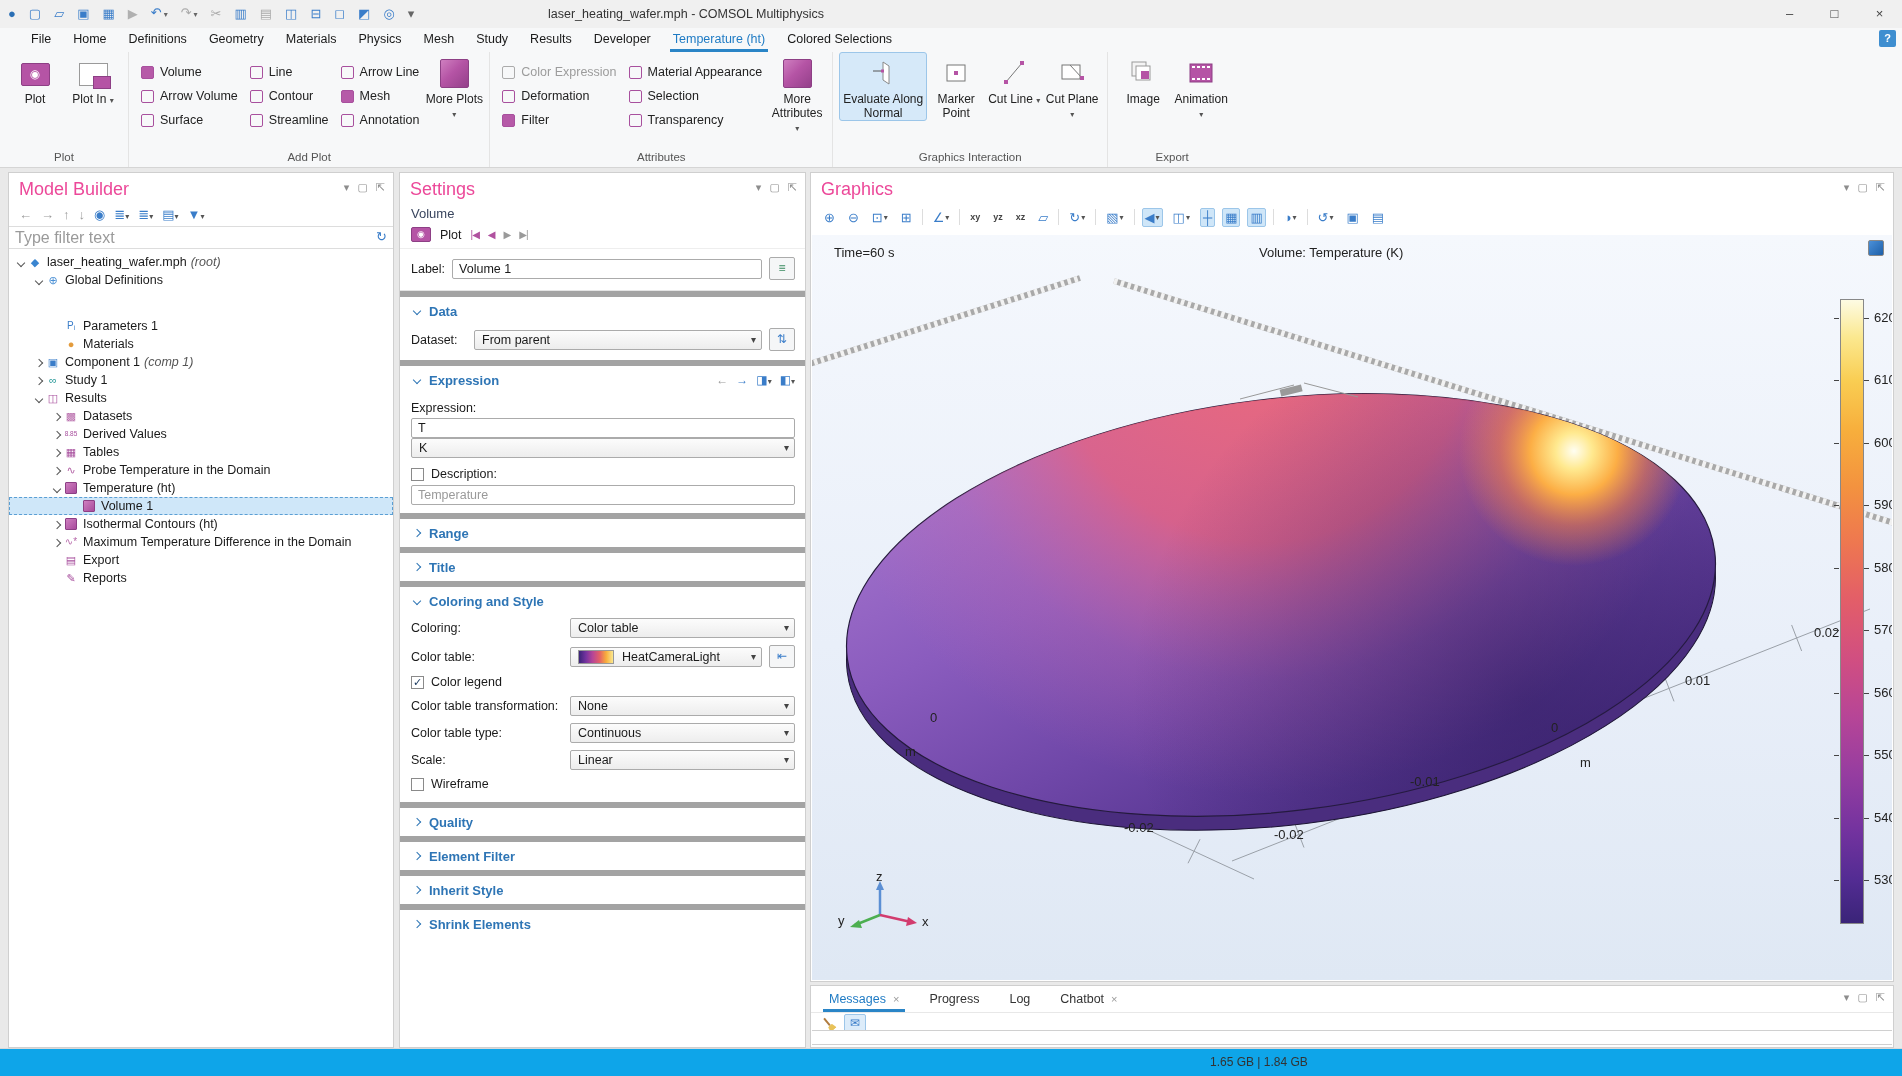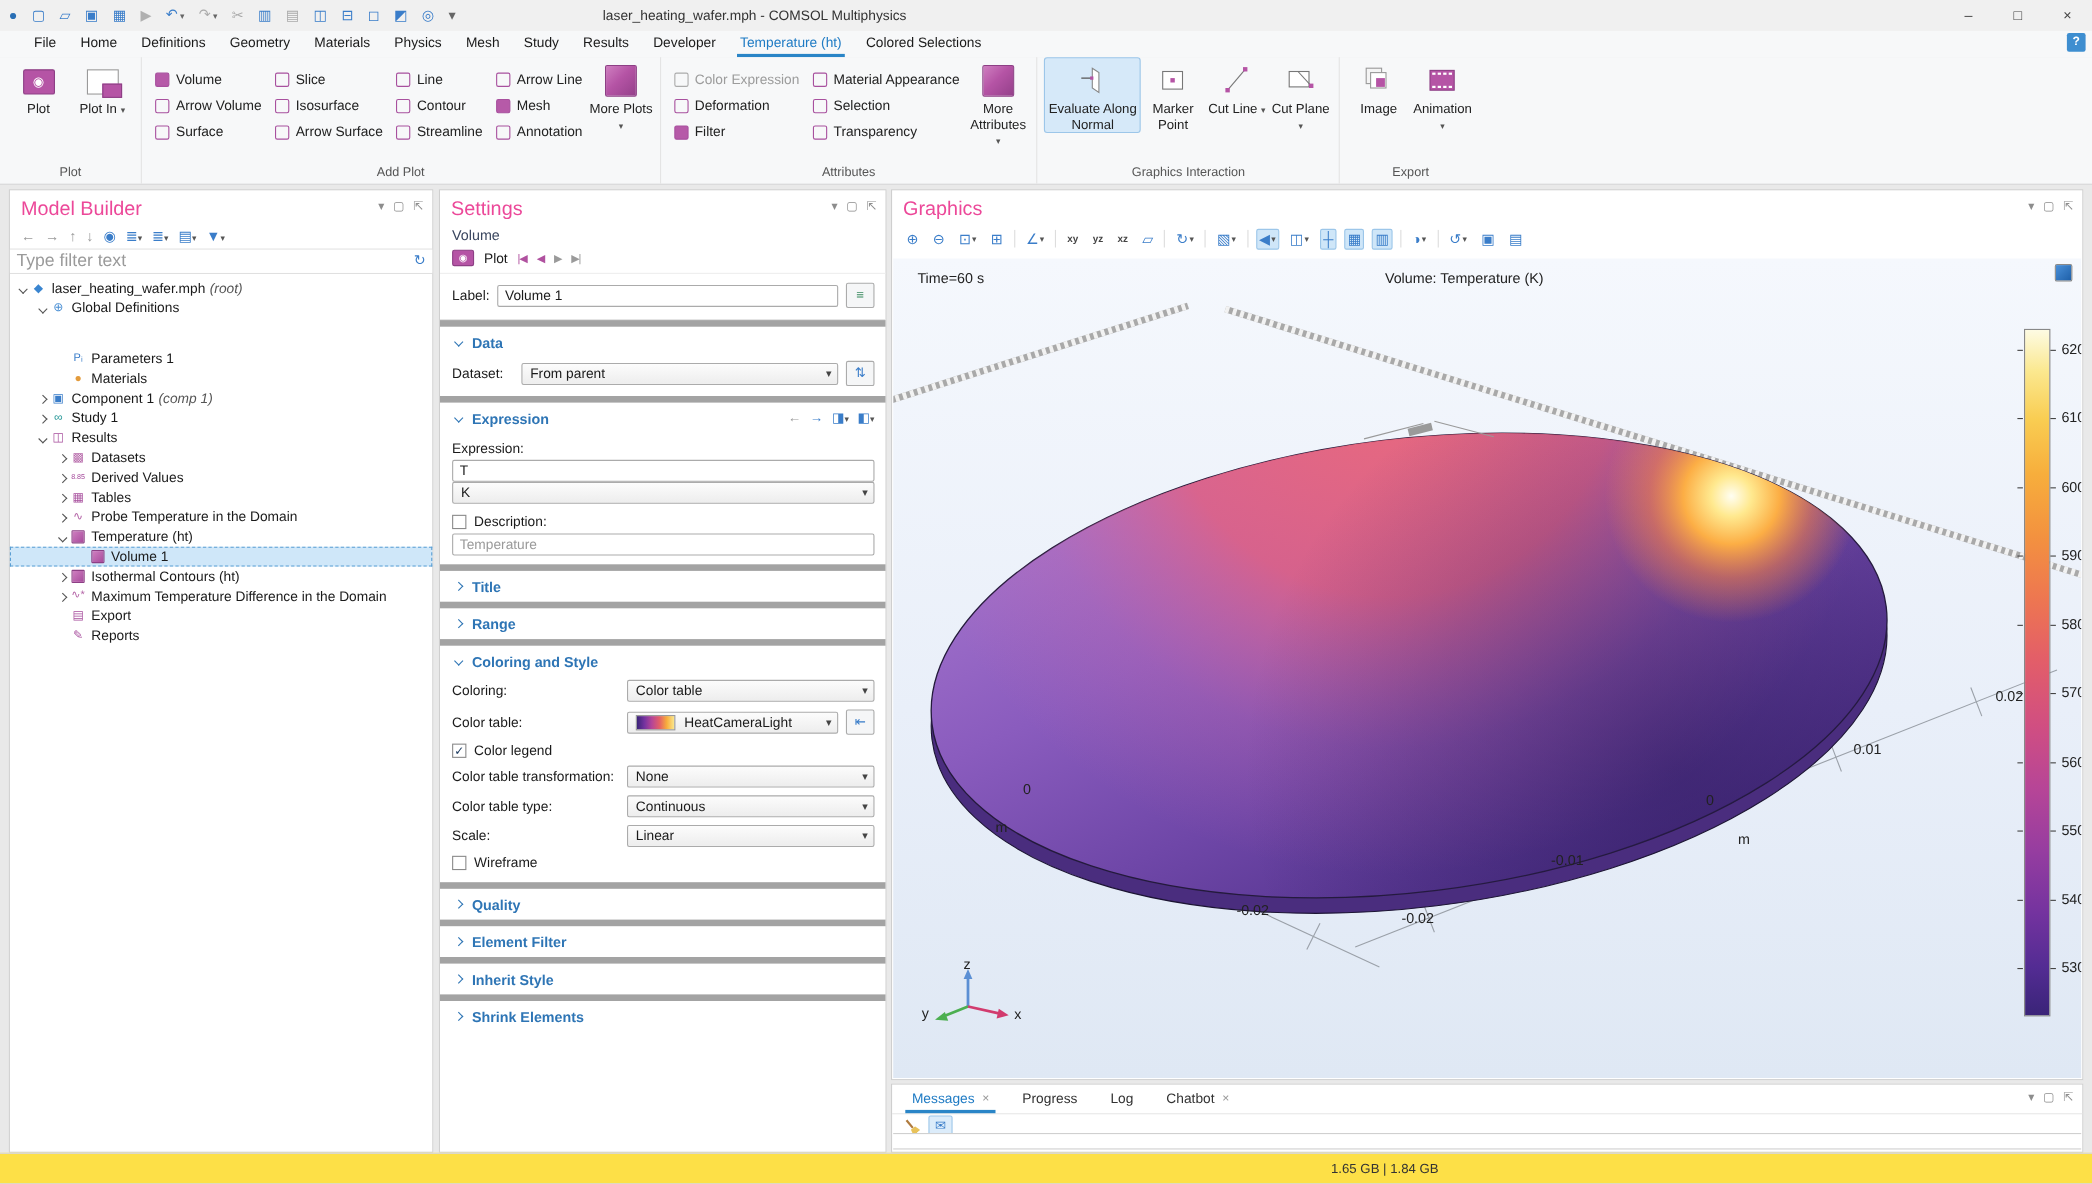--- a/index.html
+++ b/index.html
@@ -125,21 +125,21 @@
   .btab .x{color:#9a9a9a;font-size:11px;}
   .btools{display:flex;align-items:center;gap:8px;height:22px;padding-left:10px;}
   .broom{width:15px;height:15px;position:relative;transform:rotate(-40deg);}
   .broom::before{content:"";position:absolute;left:7px;top:0;width:2px;height:9px;background:#b07b3e;}
   .broom::after{content:"";position:absolute;left:4px;top:9px;width:8px;height:6px;background:#e8c25a;
                 clip-path:polygon(20% 0,80% 0,100% 100%,0 100%);}
   .envbtn{width:20px;height:18px;background:#dcecfa;border:1px solid #9cc6e9;border-radius:2px;text-align:center;
           line-height:17px;color:#3a7dc9;font-size:12px;}
   .bstrip{position:absolute;left:1px;bottom:2px;width:1080px;height:13px;background:#fff;border-top:1px solid #d0d0d0;border-bottom:1px solid #d0d0d0;}
   
-  .statusbar{position:absolute;left:0;top:1048px;width:1902px;height:28px;background:#fde047;border-top:1px solid #d9d9d9;box-sizing:border-box;}
+  .statusbar{position:absolute;left:0;top:1048px;width:1902px;height:28px;background:#0ea5e9;border-top:1px solid #d9d9d9;box-sizing:border-box;}
   .mem{position:absolute;left:1210px;top:6px;color:#333;font-size:12px;}
 </style>
 </head>
 <body>
 
 <div class="app">
 
   <div class="titlebar">
     <div class="qat" id="qat">
         <span class="qi" style="color: rgb(42, 111, 181);">●</span>
@@ -215,34 +215,20 @@
                 <span>Arrow Volume</span>
               </div>
               <div class="sbtn">
                 <span class="ico-s"></span>
                 <span>Surface</span>
               </div>
             </div>
             <div class="smallcol">
               <div class="sbtn">
                 <span class="ico-s"></span>
-                <span>Slice</span>
-              </div>
-              <div class="sbtn">
-                <span class="ico-s"></span>
-                <span>Isosurface</span>
-              </div>
-              <div class="sbtn">
-                <span class="ico-s"></span>
-                <span>Arrow Surface</span>
-              </div>
-            </div>
-            <div class="smallcol">
-              <div class="sbtn">
-                <span class="ico-s"></span>
                 <span>Line</span>
               </div>
               <div class="sbtn">
                 <span class="ico-s"></span>
                 <span>Contour</span>
               </div>
               <div class="sbtn">
                 <span class="ico-s"></span>
                 <span>Streamline</span>
               </div>
@@ -570,25 +556,25 @@
     </div>
     <div class="inpad">
         <div class="tinput ghost">
           <span>Temperature</span>
         </div>
       </div>
     <div style="height:8px"></div>
 
     <div class="sechdr">
       <span class="chev"></span>
-      <span>Title</span>
+      <span>Range</span>
     </div>
     <div class="sechdr">
       <span class="chev"></span>
-      <span>Range</span>
+      <span>Title</span>
     </div>
     <div class="sechdr">
       <span class="chev down"></span>
       <span>Coloring and Style</span>
     </div>
     <div class="srow">
       <span class="slab" style="width:152px">Coloring:</span>
       <div class="drop flex">
           <span>Color table</span>
         </div>

